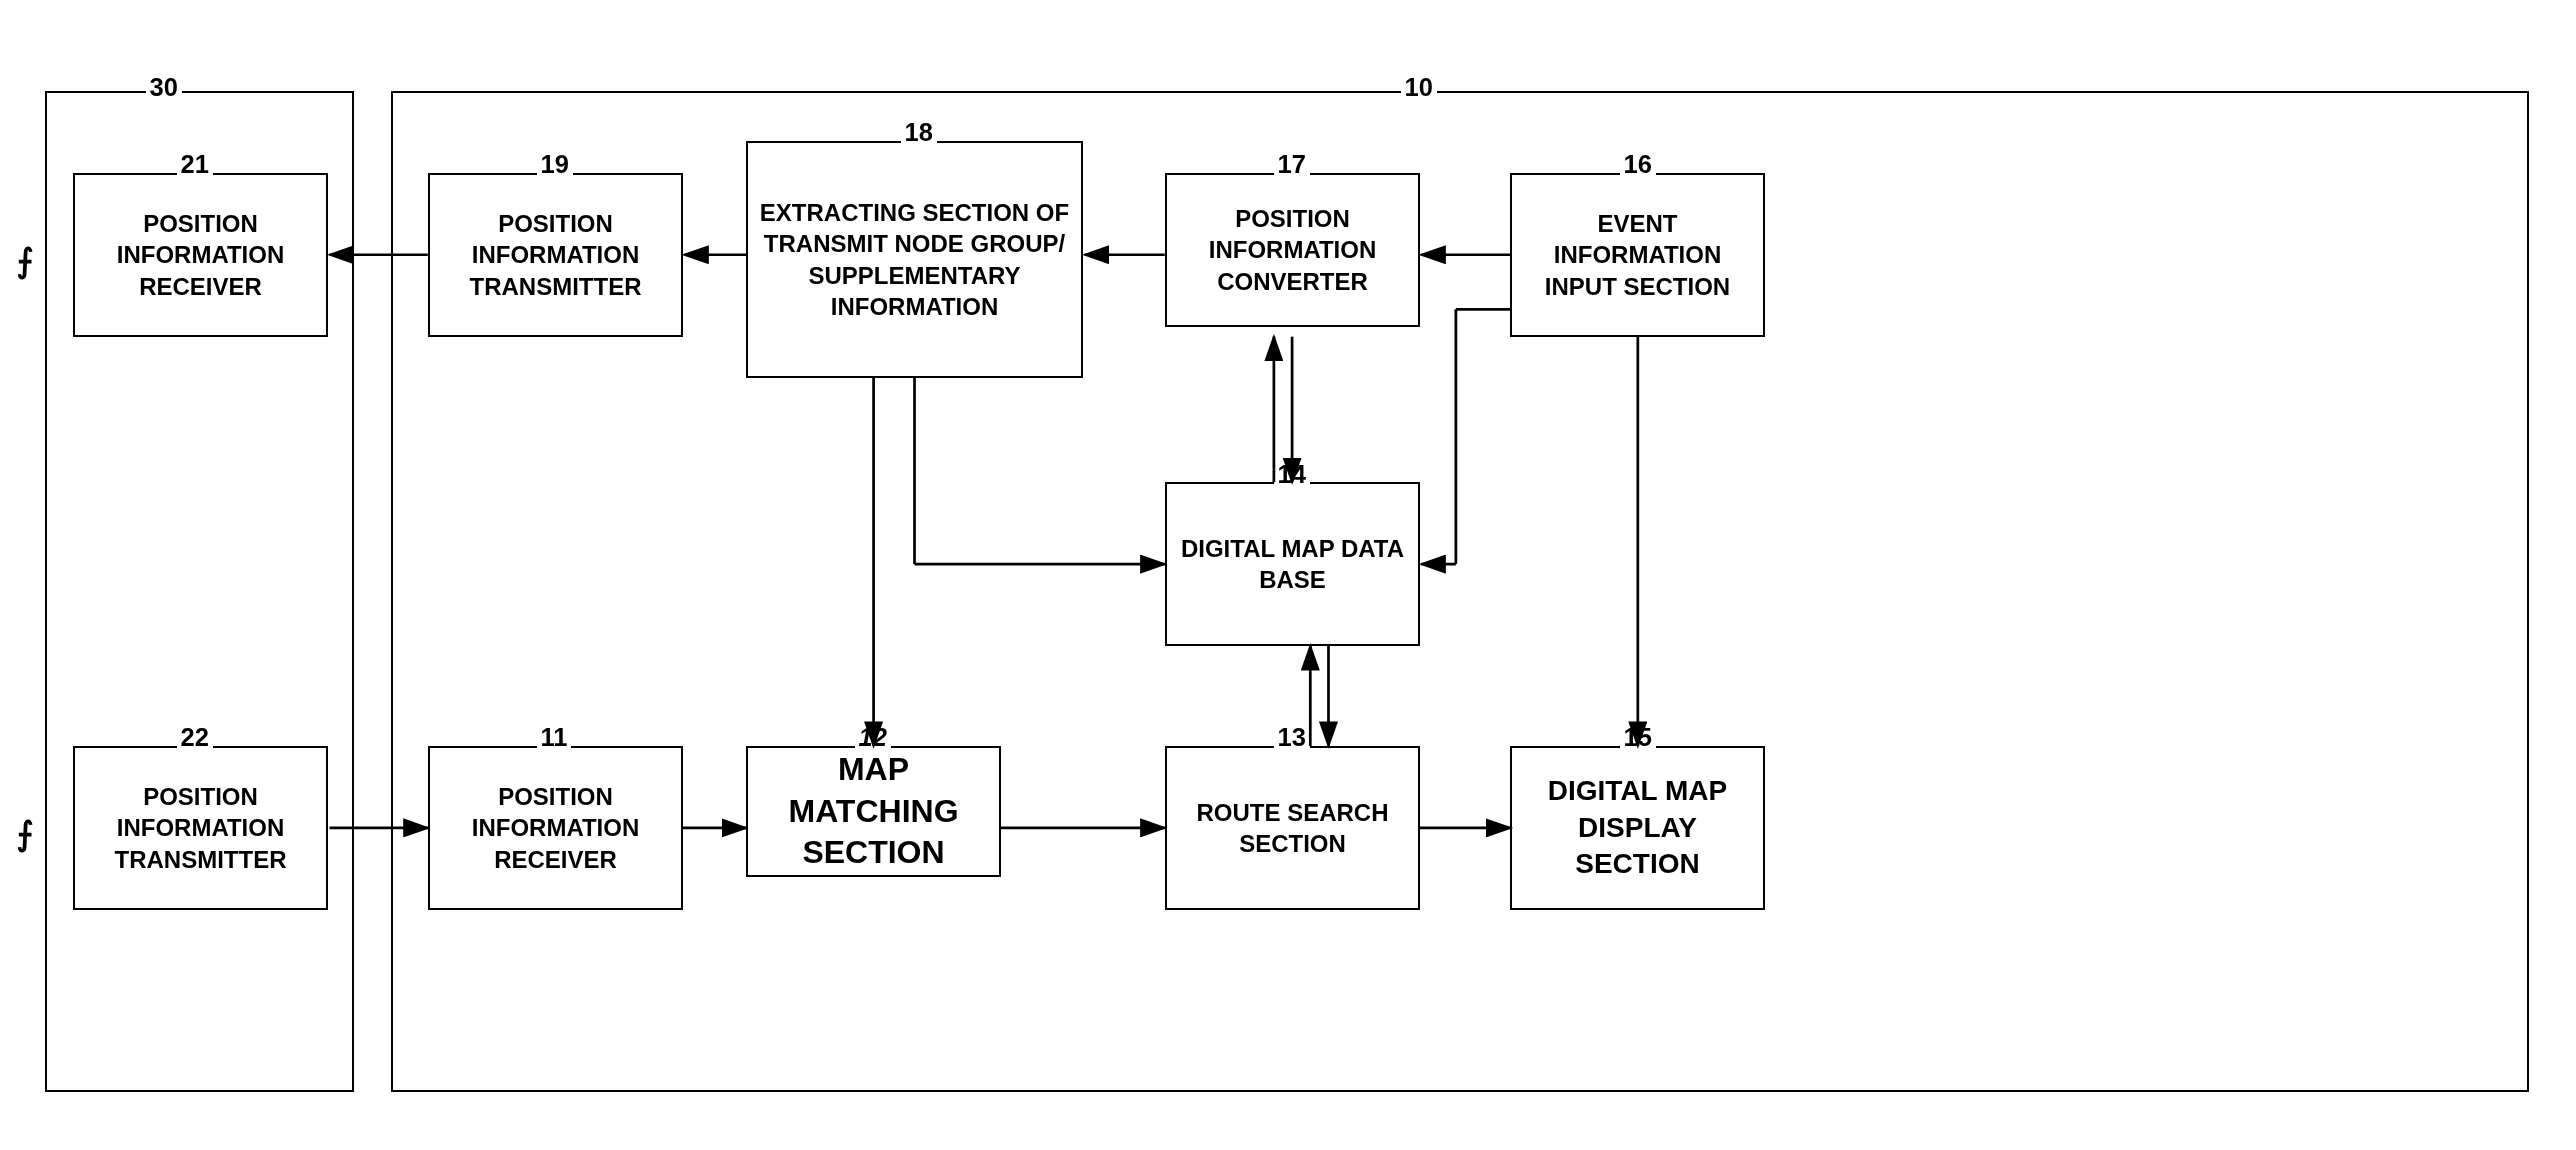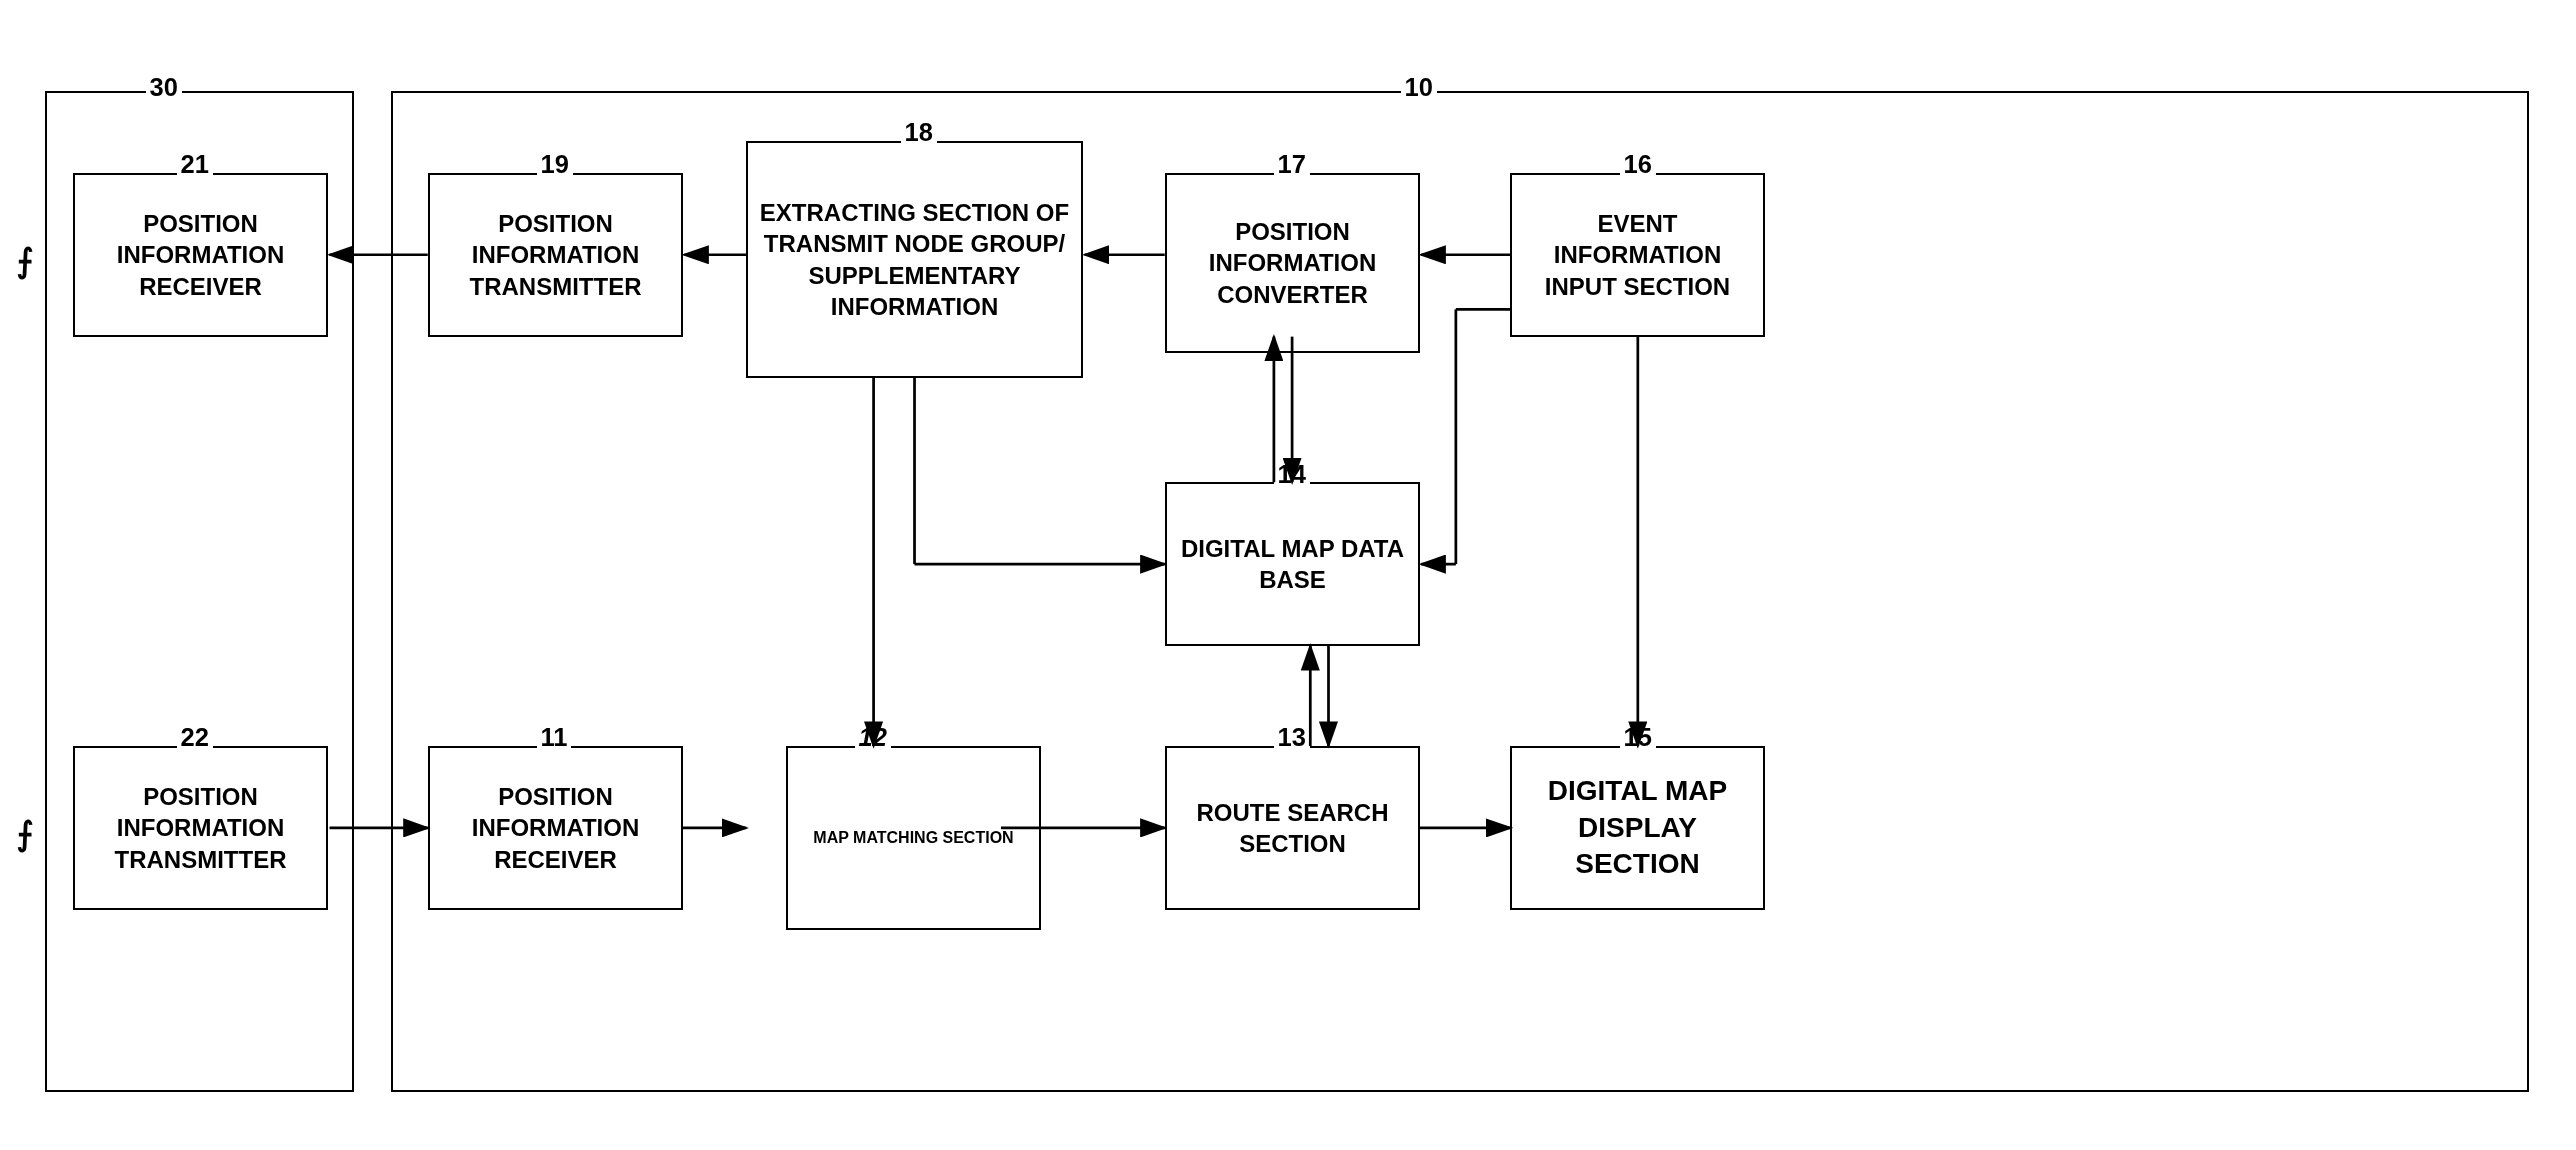--- a/index.html
+++ b/index.html
@@ -94,21 +94,21 @@
 
   <div class="block" style="left:746px; top:141px; width:337px; height:237px; font-size:24px;">
     <span>EXTRACTING SECTION
 OF TRANSMIT NODE
 GROUP/
 SUPPLEMENTARY
 INFORMATION</span>
   </div>
   <span class="label" style="left:901px; top:118px;">18</span>
 
-  <div class="block" style="left:1165px; top:173px; width:255px; height:180px; font-size:24px;">
+  <div class="block" style="left:1165px; top:173px; width:255px; height:154px; font-size:24px;">
     <span>POSITION
 INFORMATION
 CONVERTER</span>
   </div>
   <span class="label" style="left:1274px; top:150px;">17</span>
 
   <div class="block" style="left:1510px; top:173px; width:255px; height:164px; font-size:24px;">
     <span>EVENT
 INFORMATION
 INPUT SECTION</span>
@@ -121,21 +121,21 @@
   </div>
   <span class="label" style="left:1274px; top:460px;">14</span>
 
   <div class="block" style="left:428px; top:746px; width:255px; height:164px; font-size:24px;">
     <span>POSITION
 INFORMATION
 RECEIVER</span>
   </div>
   <span class="label" style="left:537px; top:723px;">11</span>
 
-  <div class="block" style="left:746px; top:746px; width:255px; height:184px; font-size:16px;margin-left:40px;">
+  <div class="block" style="left:746px; top:746px; width:255px; height:131px; font-size:32px;">
     <span>MAP MATCHING
 SECTION</span>
   </div>
   <span class="label" style="left:855px; top:723px;font-style:italic;">12</span>
 
   <div class="block" style="left:1165px; top:746px; width:255px; height:164px; font-size:24px;">
     <span>ROUTE SEARCH
 SECTION</span>
   </div>
   <span class="label" style="left:1274px; top:723px;">13</span>

